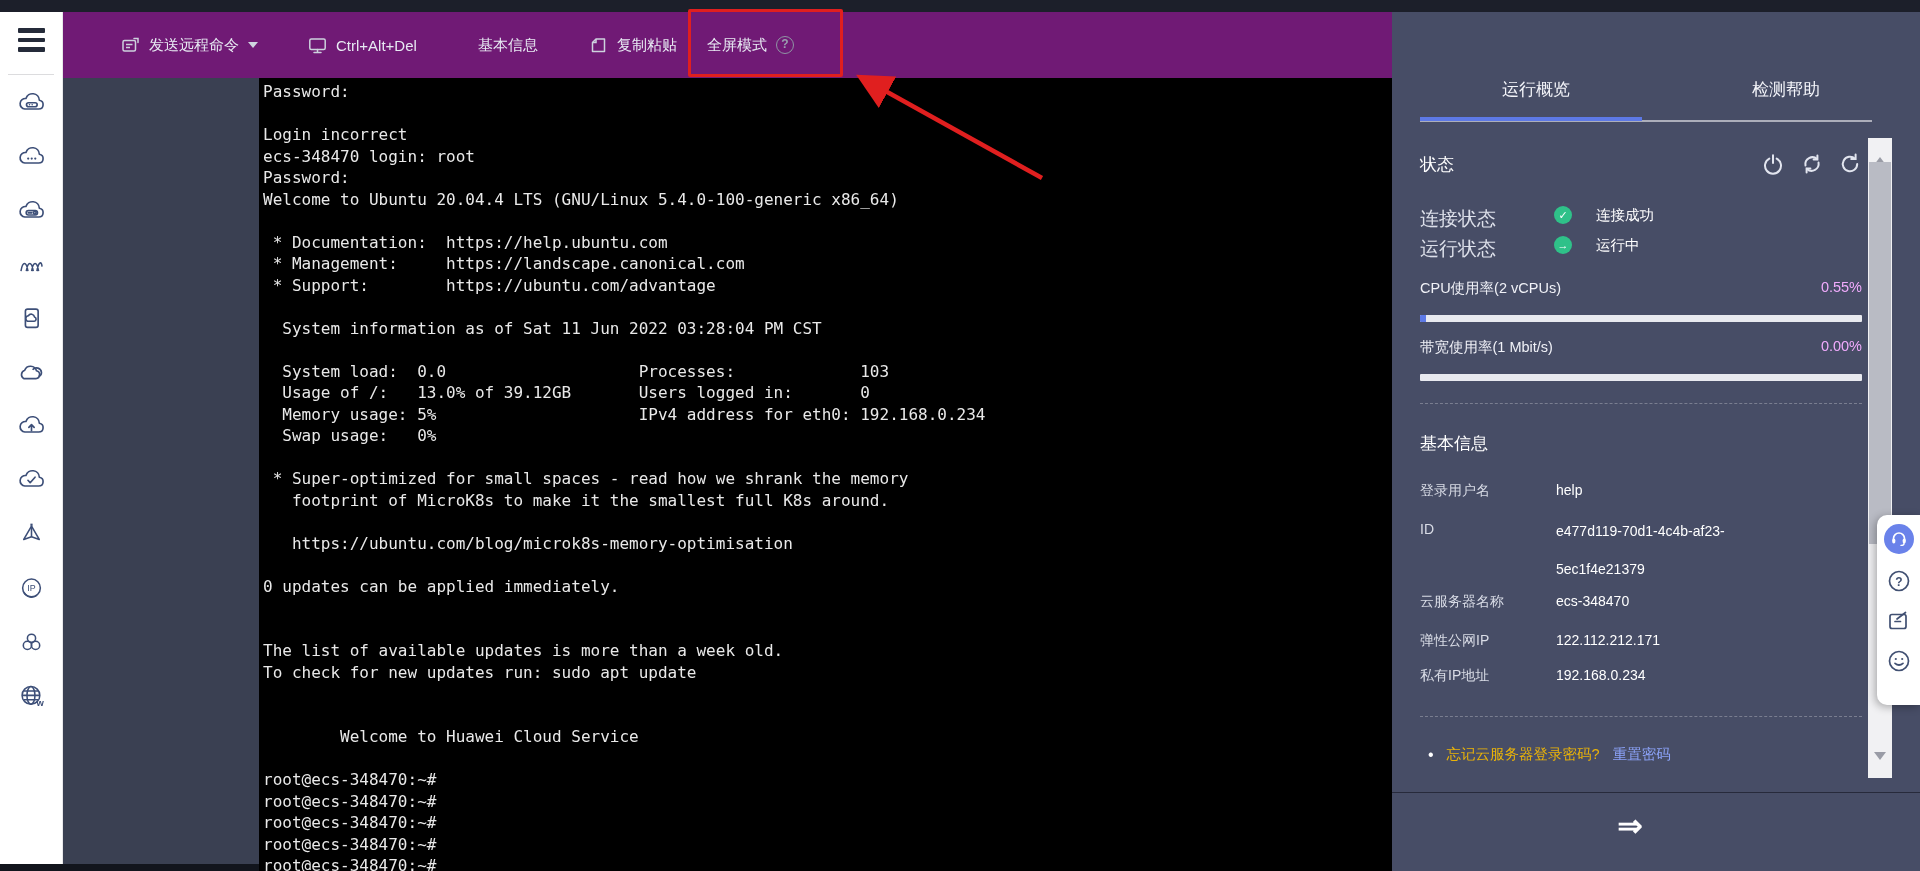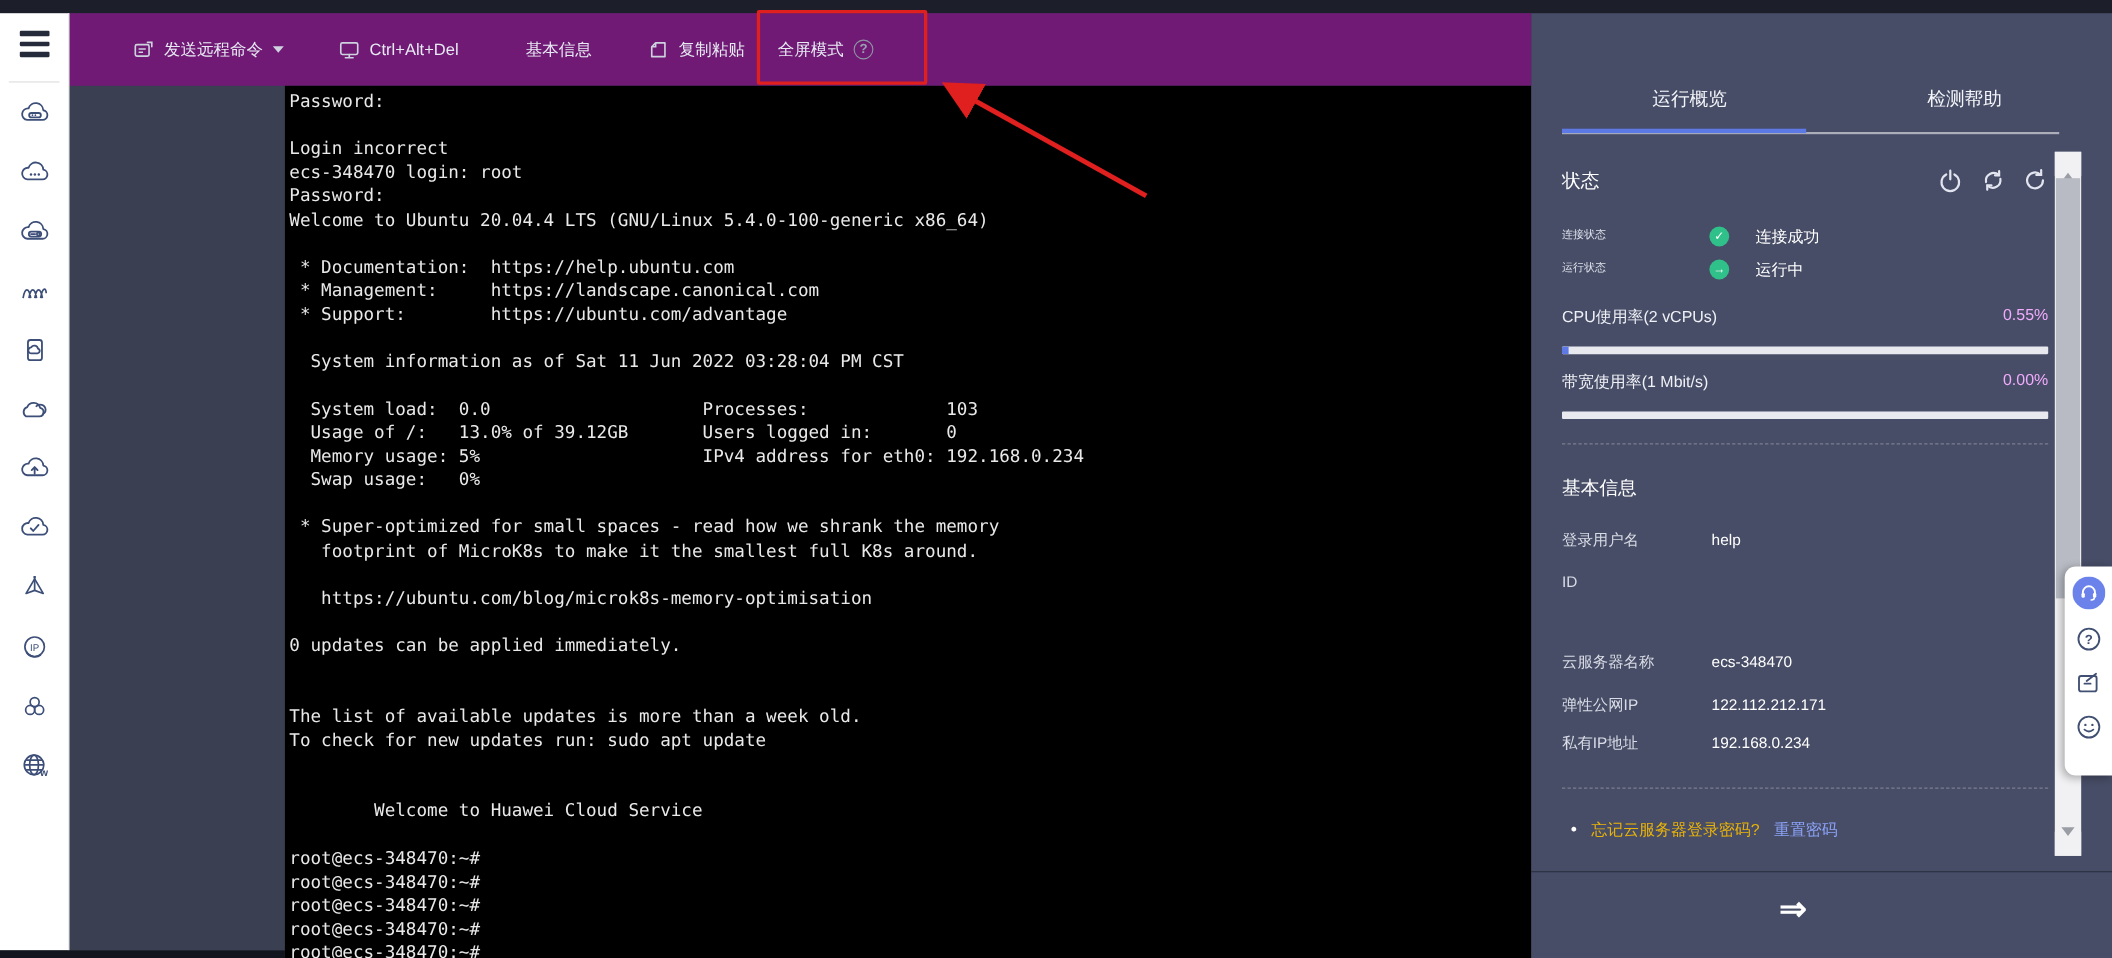--- a/index.html
+++ b/index.html
@@ -35,21 +35,21 @@
   .screen pre{margin:0;padding:3px 0 0 4px;color:#e9e9e9;font-family:"DejaVu Sans Mono",monospace;
               font-size:16px;line-height:21.5px;}
 
   
   .panel{position:absolute;left:1392px;top:12px;width:528px;height:859px;background:#474d66;color:#fff;}
   .tab{position:absolute;top:66px;transform:translateX(-50%);font-size:17px;color:#f4f5fa;cursor:pointer;}
   .tab-underline{position:absolute;left:28px;top:108px;width:452px;height:1.5px;background:rgba(255,255,255,.55);}
   .tab-active-bar{position:absolute;left:28px;top:105px;width:222px;height:4px;background:#5d79e6;}
   .p-heading{position:absolute;left:28px;font-size:17px;color:#fff;}
   .p-act{position:absolute;top:140px;width:26px;height:26px;background:none;border:none;padding:0;cursor:pointer;}
-  .s-label{position:absolute;left:28px;font-size:10px;color:#dde0ea;}
+  .s-label{position:absolute;left:28px;font-size:19px;color:#dde0ea;}
   .s-value{position:absolute;left:204px;font-size:14.5px;color:#fff;}
   .badge{position:absolute;left:162px;width:18px;height:18px;border-radius:50%;background:#2fc189;
          color:#fff;font-size:11px;line-height:18px;text-align:center;font-weight:bold;}
   .m-label{position:absolute;left:28px;font-size:14.5px;color:#f0f1f7;}
   .m-value{position:absolute;right:58px;font-size:14.5px;color:#f0abfc;}
   .m-track{position:absolute;left:28px;width:442px;height:7px;background:#e8e9ef;border-radius:1px;overflow:hidden;}
   .m-fill{position:absolute;left:0;top:0;height:7px;background:#5d79e6;}
   .dash{position:absolute;left:28px;width:442px;border-top:1px dashed rgba(255,255,255,.28);}
   .i-label{position:absolute;left:28px;font-size:14px;color:#d9dce6;}
   .i-value{position:absolute;left:164px;font-size:14px;color:#fff;}
@@ -313,20 +313,21 @@
     </div>
 
     <div class="dash" style="top:391px"></div>
 
     <div class="p-heading" style="top:420px">基本信息</div>
 
     <div class="i-label" style="top:470px">登录用户名</div>
     <div class="i-value" style="top:470px">help</div>
 
     <div class="i-label" style="top:509px">ID</div>
+    <div class="i-value iv-id" style="top:511px">e477d119-70d1-4c4b-af23-5ec1f4e21379</div>
 
     <div class="i-label" style="top:581px">云服务器名称</div>
     <div class="i-value" style="top:581px">ecs-348470</div>
 
     <div class="i-label" style="top:620px">弹性公网IP</div>
     <div class="i-value" style="top:620px">122.112.212.171</div>
 
     <div class="i-label" style="top:655px">私有IP地址</div>
     <div class="i-value" style="top:655px">192.168.0.234</div>
 

